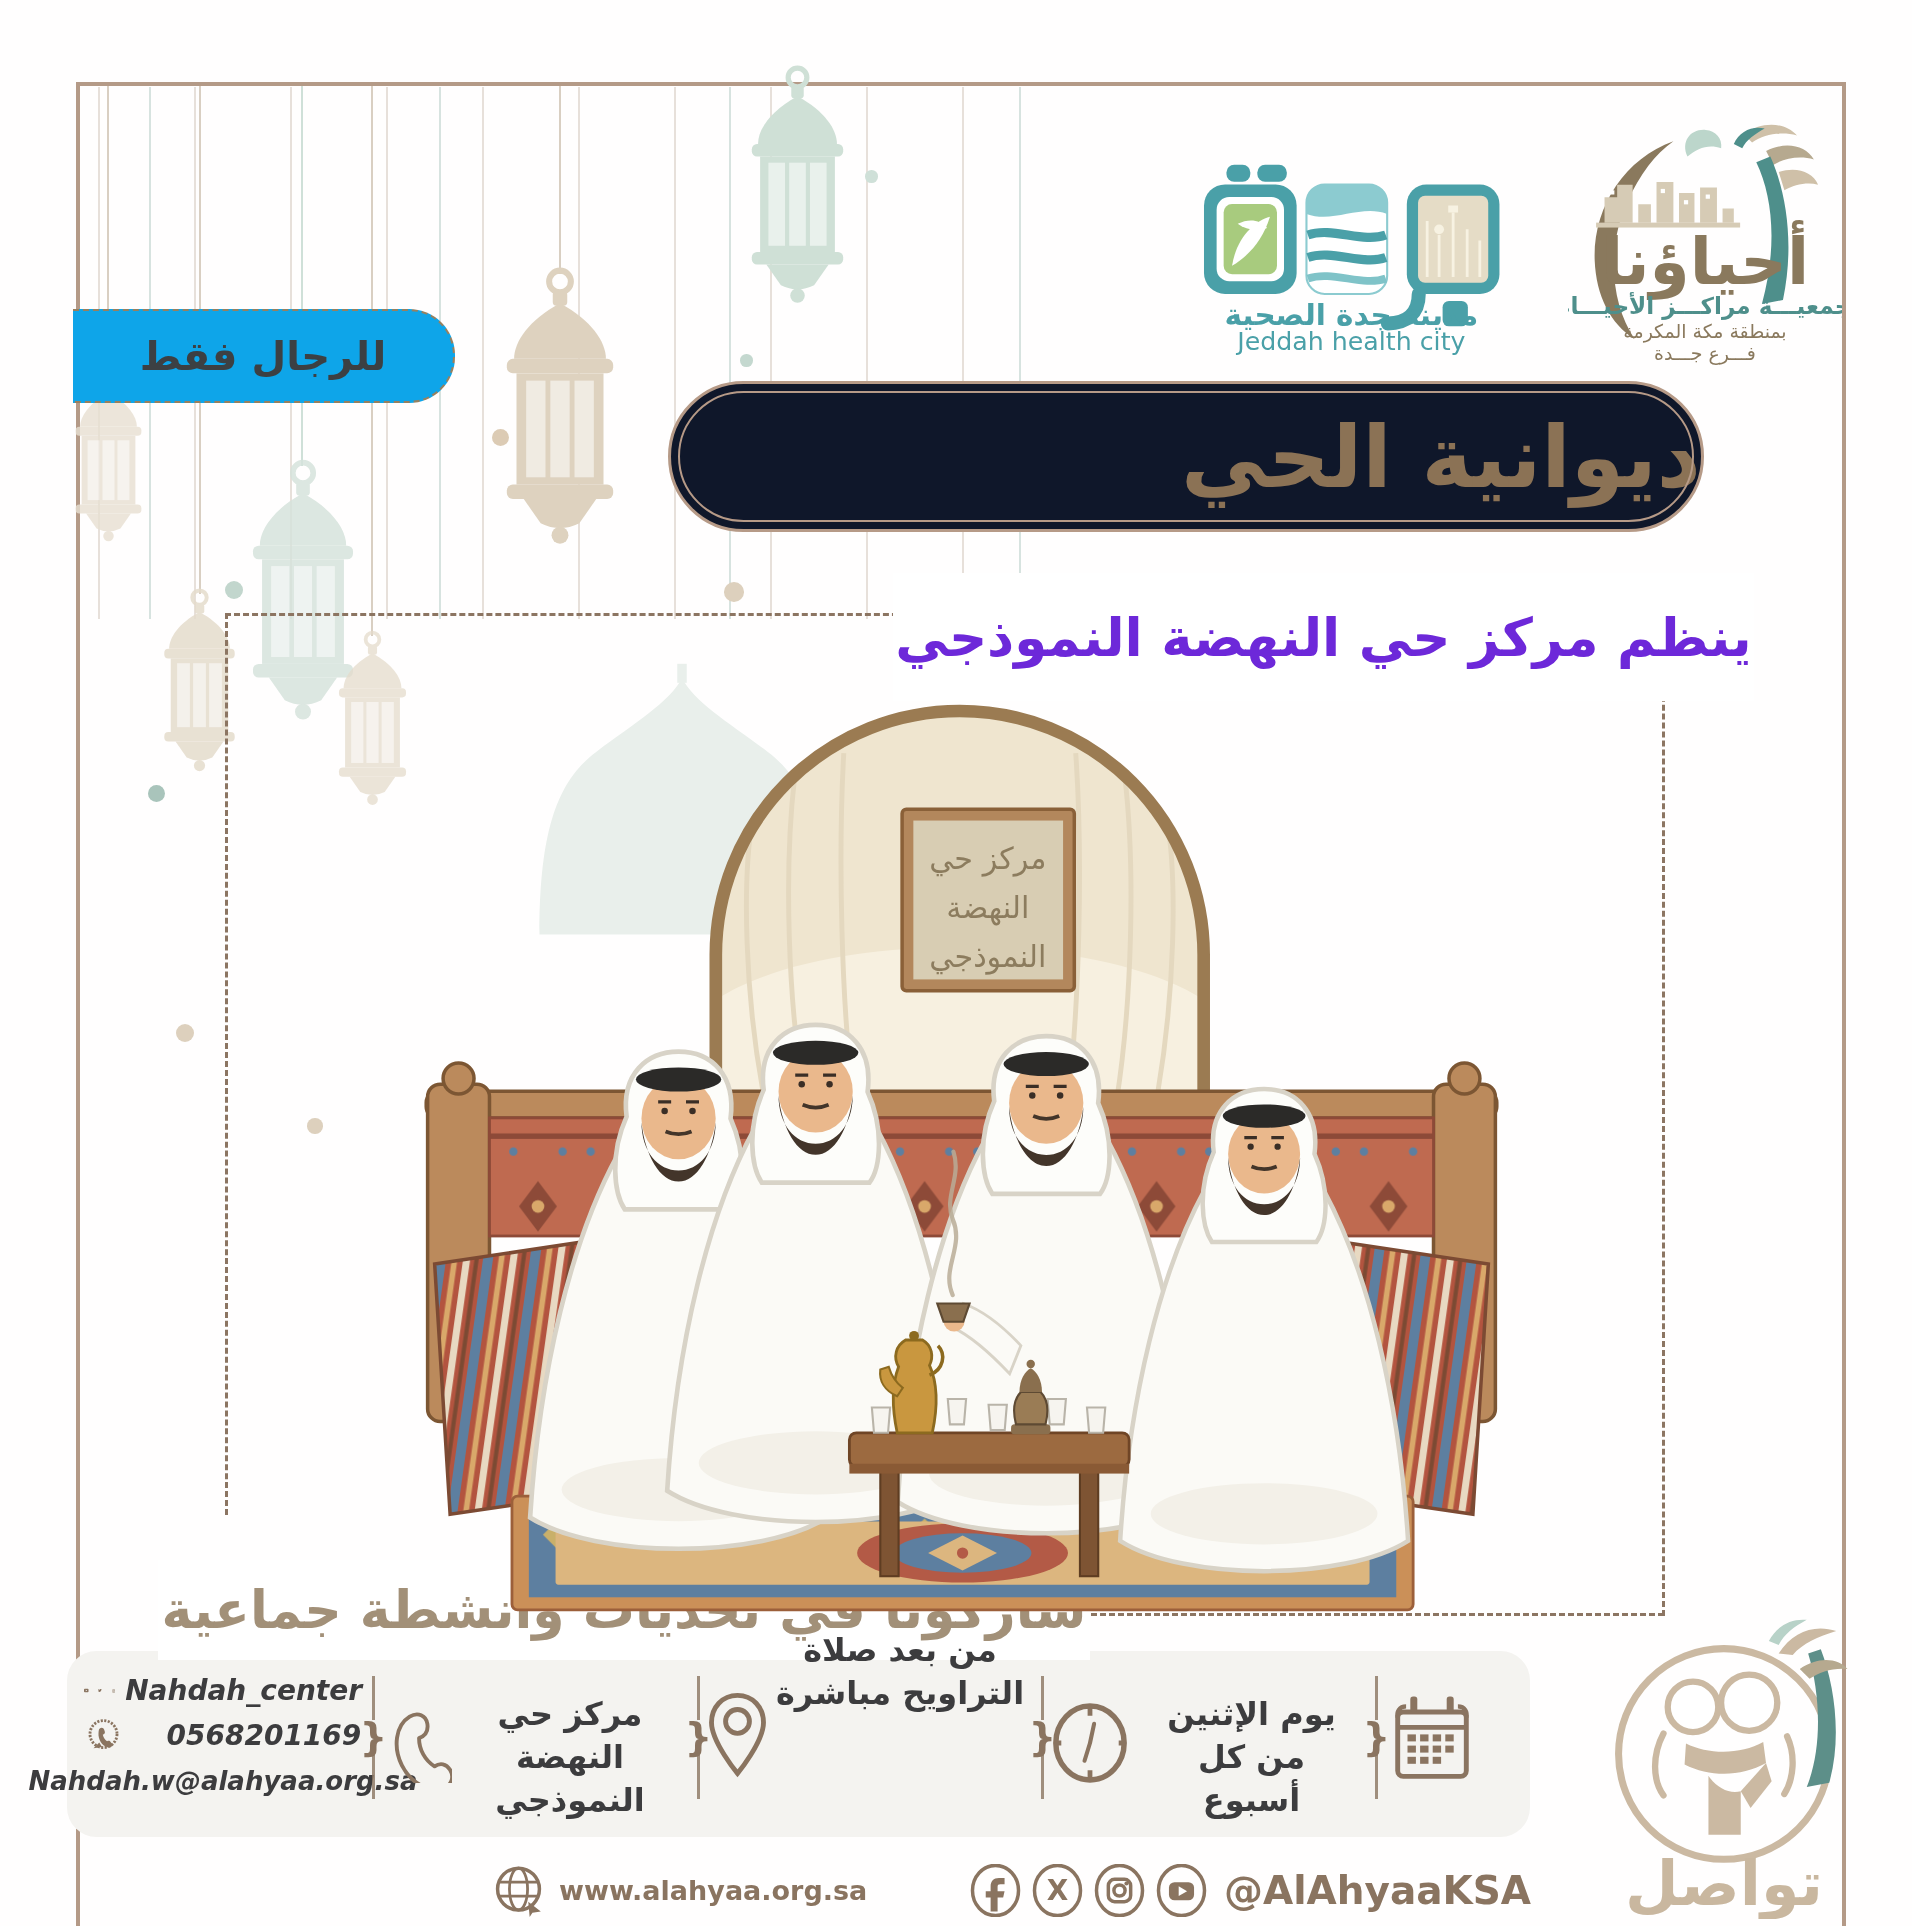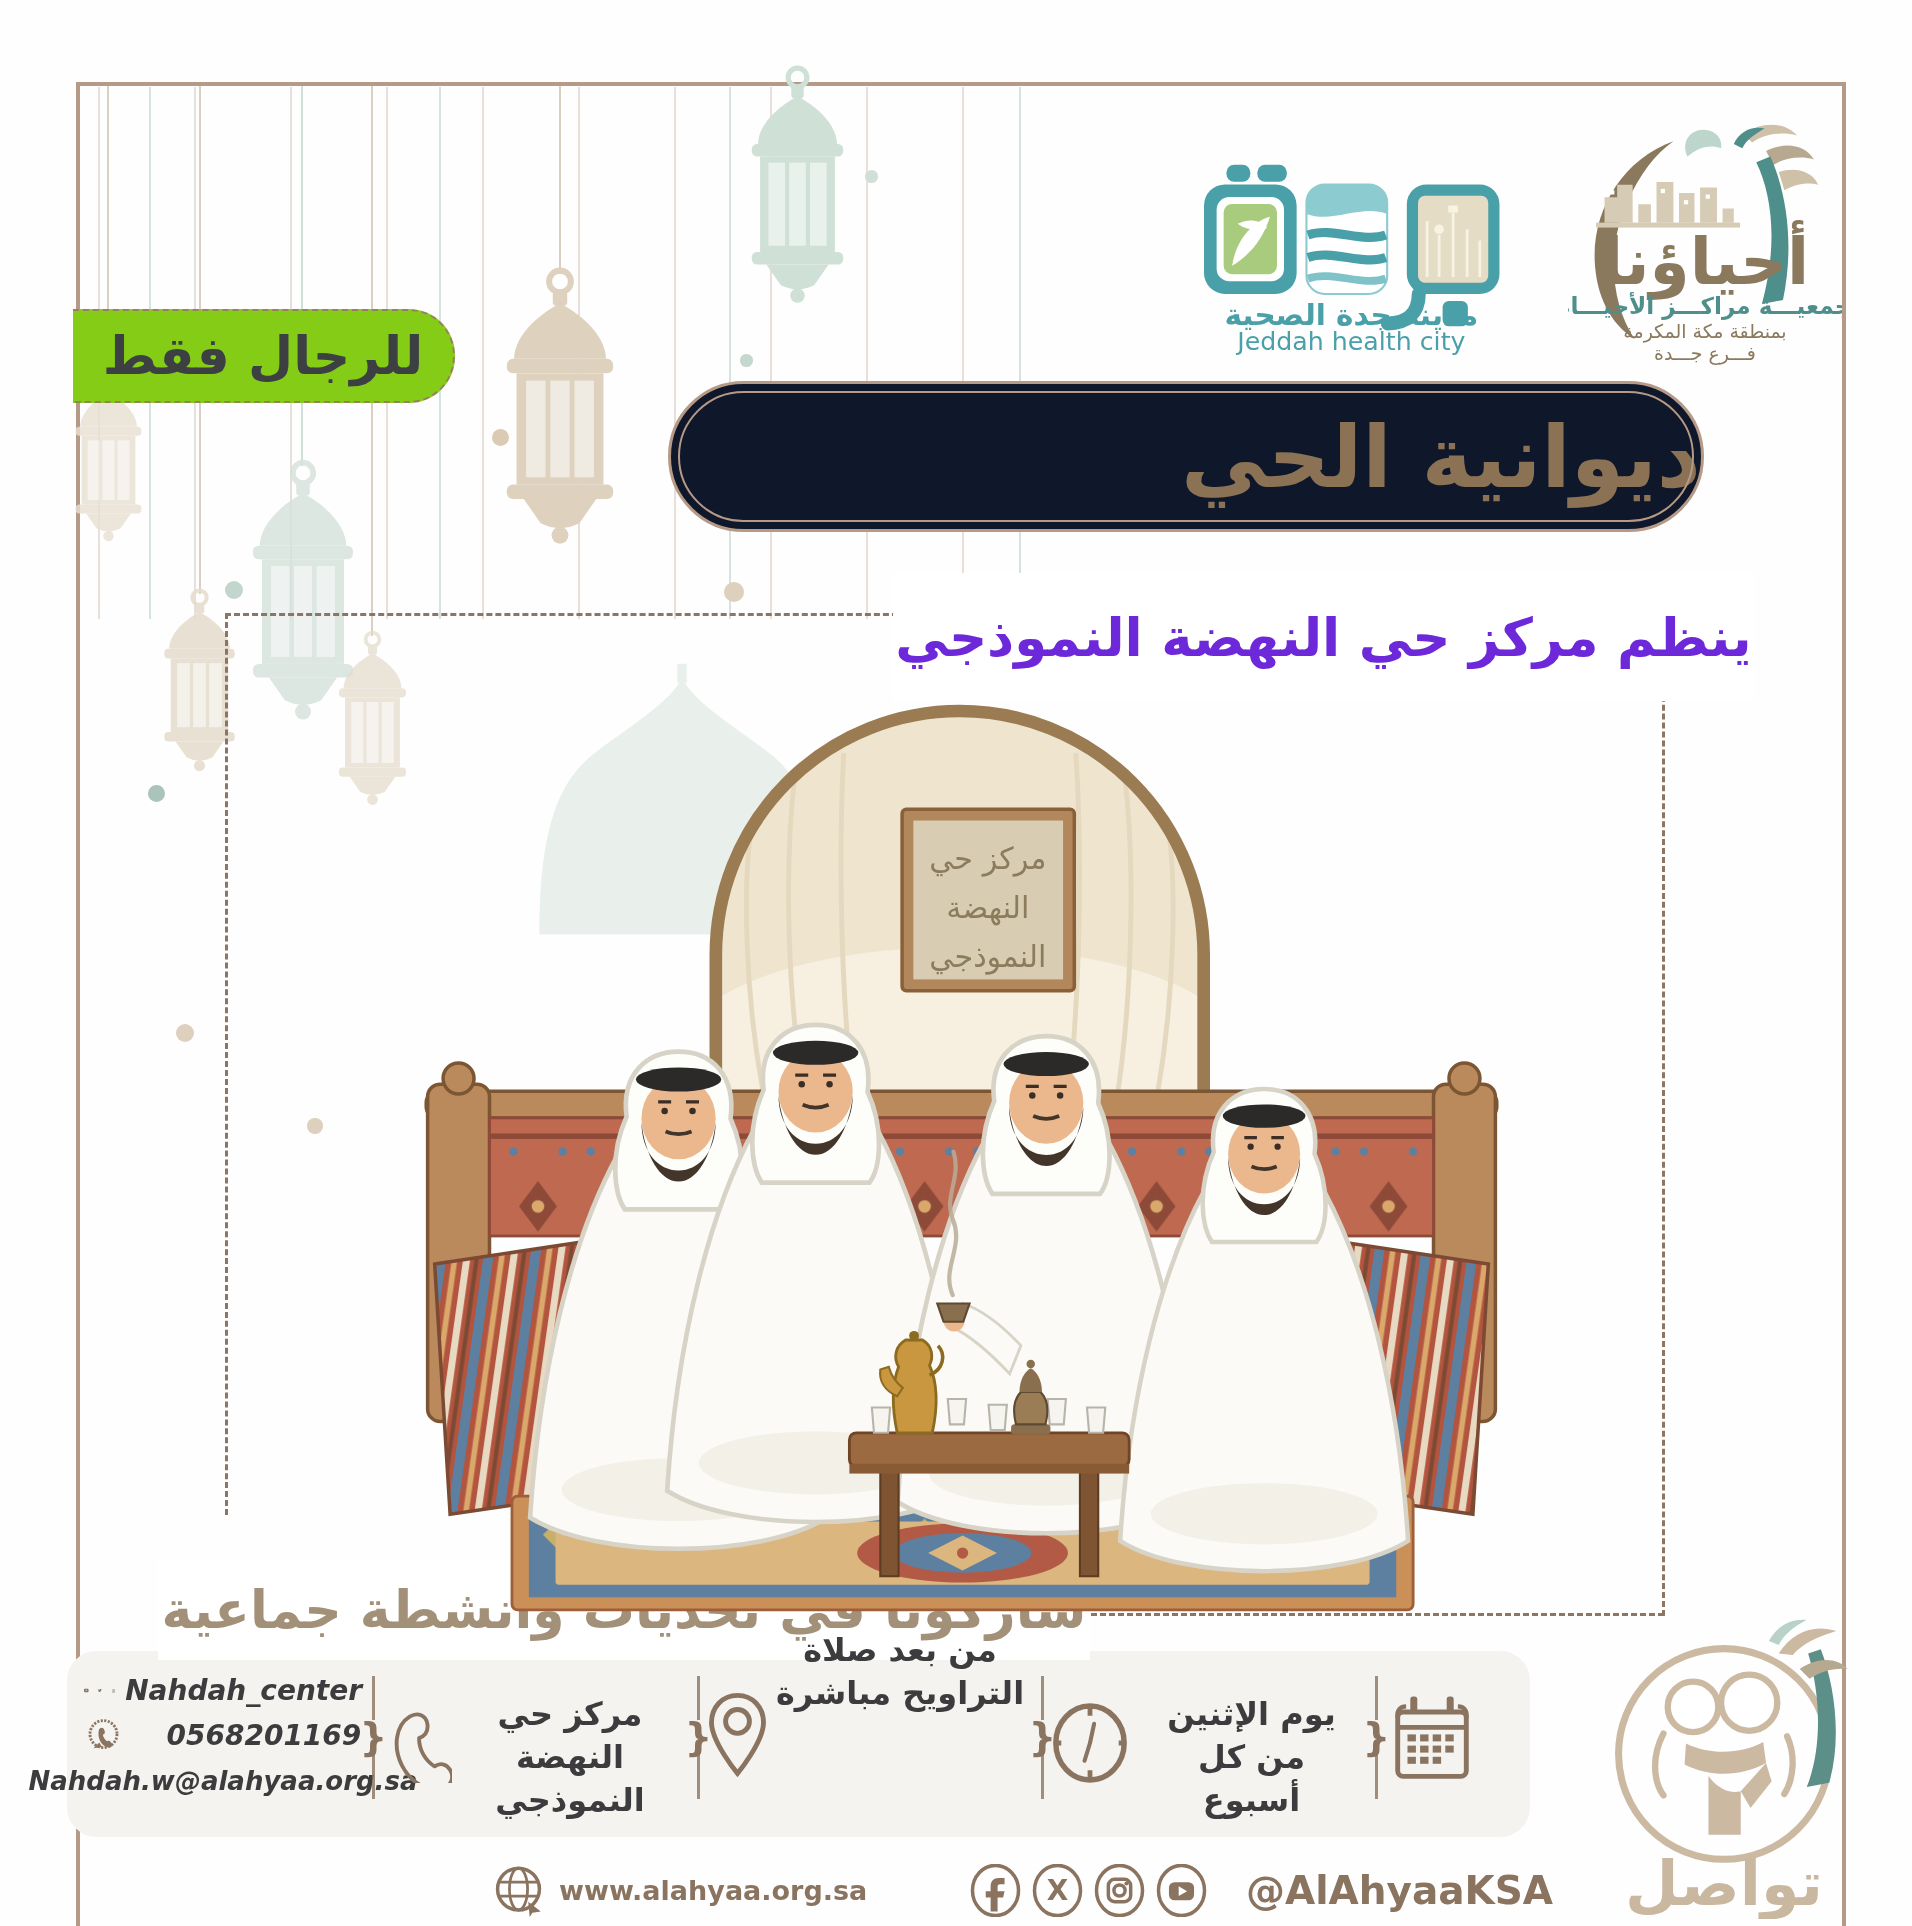--- a/index.html
+++ b/index.html
@@ -12,24 +12,24 @@
   
   .stripes{left:81px;top:87px;width:946px;height:532px;z-index:1;opacity:.8;
     background-image:
       repeating-linear-gradient(90deg, rgba(121,163,151,.38) 0 2.1px, transparent 2.1px 290px),
       repeating-linear-gradient(90deg, rgba(186,167,148,.42) 0 2.1px, transparent 2.1px 96px);
     background-position:68px 0, 17px 0;}
   .string{width:2.1px;background:#d9cfc2;z-index:2;}
   .string.teal{background:#cfe0d8;}
   .dot{border-radius:50%;z-index:2;}
   
-  .badge{left:73px;top:309px;width:380px;height:90px;background:#84cc16;z-index:7;
+  .badge{left:73px;top:309px;width:380px;height:90px;background:#0ea5e9;z-index:7;
          border:2.8px dashed #97805f;border-left:none;border-radius:0 46px 46px 0;
          display:flex;align-items:center;justify-content:center;
-         font-size:52px;font-weight:bold;color:#3c4043;}
+         font-size:40px;font-weight:bold;color:#3c4043;}
   
   .title-banner{left:668px;top:381px;width:1030px;height:145px;background:#0f172a;z-index:6;
          border:3.5px solid #b69a87;border-radius:77px;outline:2.1px solid #b69a87;outline-offset:-12px;
          display:flex;align-items:center;justify-content:flex-start;}
   .title-banner .t{font-size:86px;font-weight:bold;color:#8b7255;}
   
   .dash{z-index:3;}
   .dash.h{border-top:3.5px dashed #8c7562;}
   .dash.v{border-left:3.5px dashed #8c7562;}
   
@@ -44,21 +44,21 @@
   .contact{left:84px;top:1668px;width:278px;z-index:4;color:#3c3c3e;}
   .contact .row{display:flex;align-items:center;gap:9.8px;justify-content:flex-start;height:45px;}
   .contact .row.c{justify-content:center;}
   .contact .txt{font-style:italic;font-weight:bold;}
   .vgrp{z-index:4;display:flex;flex-direction:column;align-items:center;width:21px;}
   .vgrp .vline{width:2.1px;height:44px;background:rgba(138,116,96,.8);}
   .vgrp .brace{font-size:39px;line-height:.9;color:#8a7460;font-weight:bold;}
   .lbl{z-index:4;text-align:center;font-weight:bold;color:#3c3c3e;font-size:32px;line-height:43px;}
   
   .url{z-index:4;font-size:27px;font-weight:bold;color:#8a7460;line-height:53px;}
-  .handle{z-index:4;font-size:39px;font-weight:bold;color:#8a7460;line-height:53px;margin-left:22px;}
+  .handle{z-index:4;font-size:39px;font-weight:bold;color:#8a7460;line-height:53px;}
   svg text{font-family:"DejaVu Sans",sans-serif;}
 </style>
 </head>
 <body>
 
 <div class="poster" dir="rtl">
 
   <svg width="0" height="0" style="position:absolute">
     <defs>
       <symbol id="sym-lantern" viewBox="0 0 120 230">

